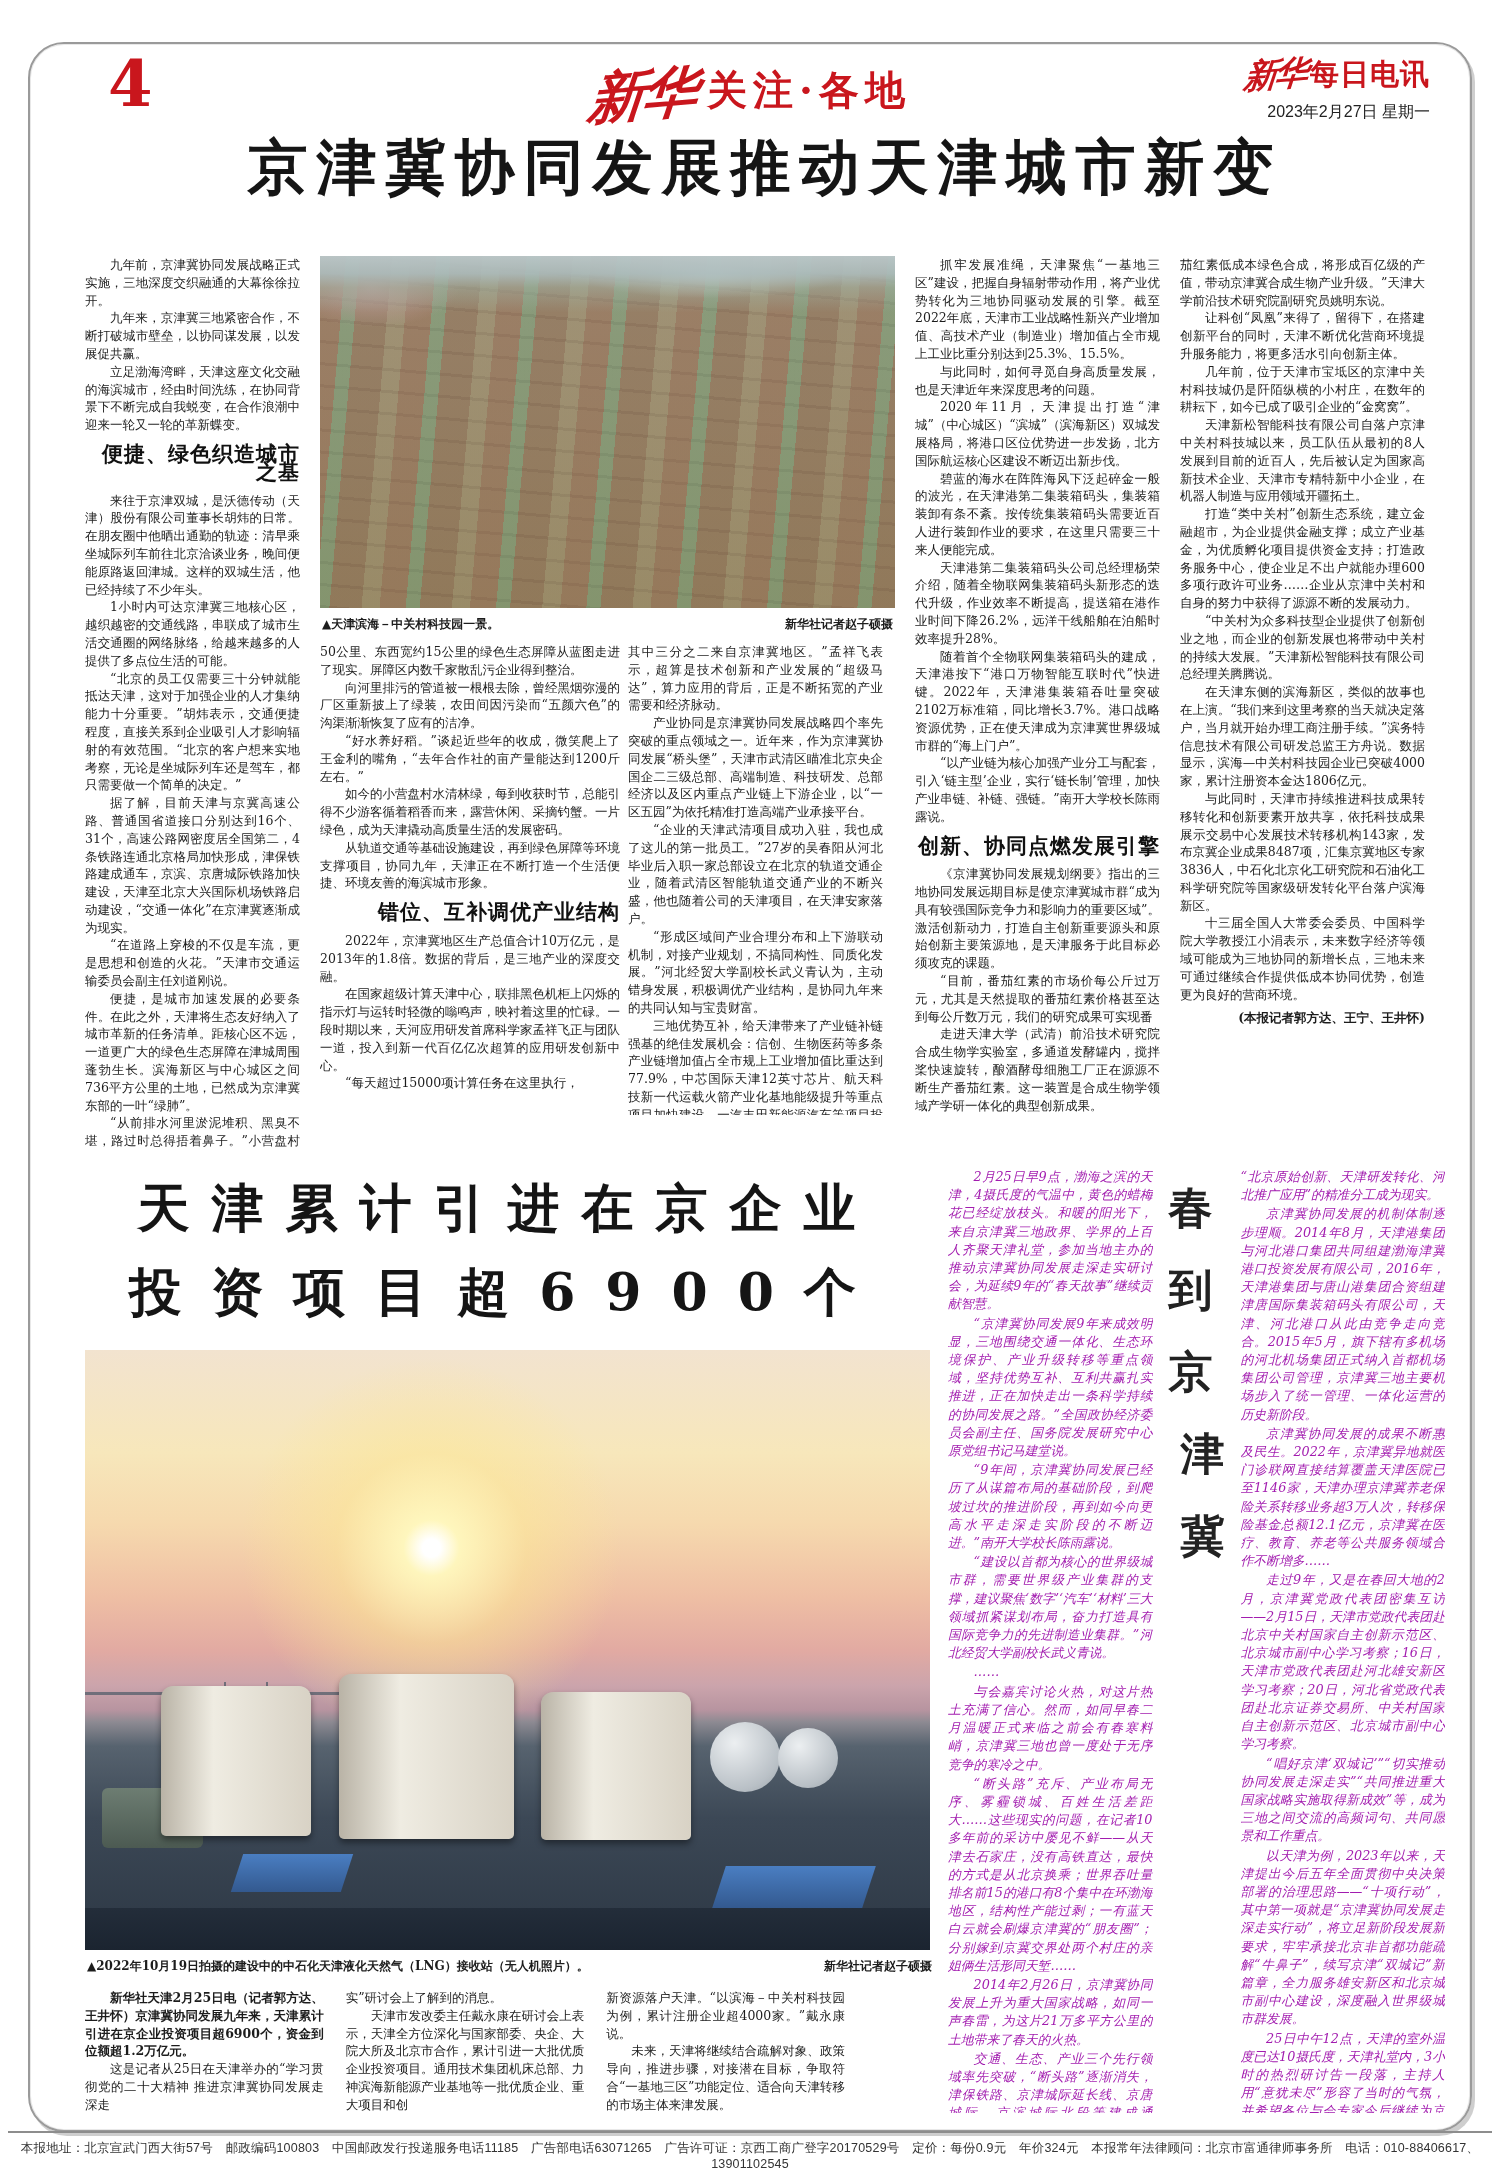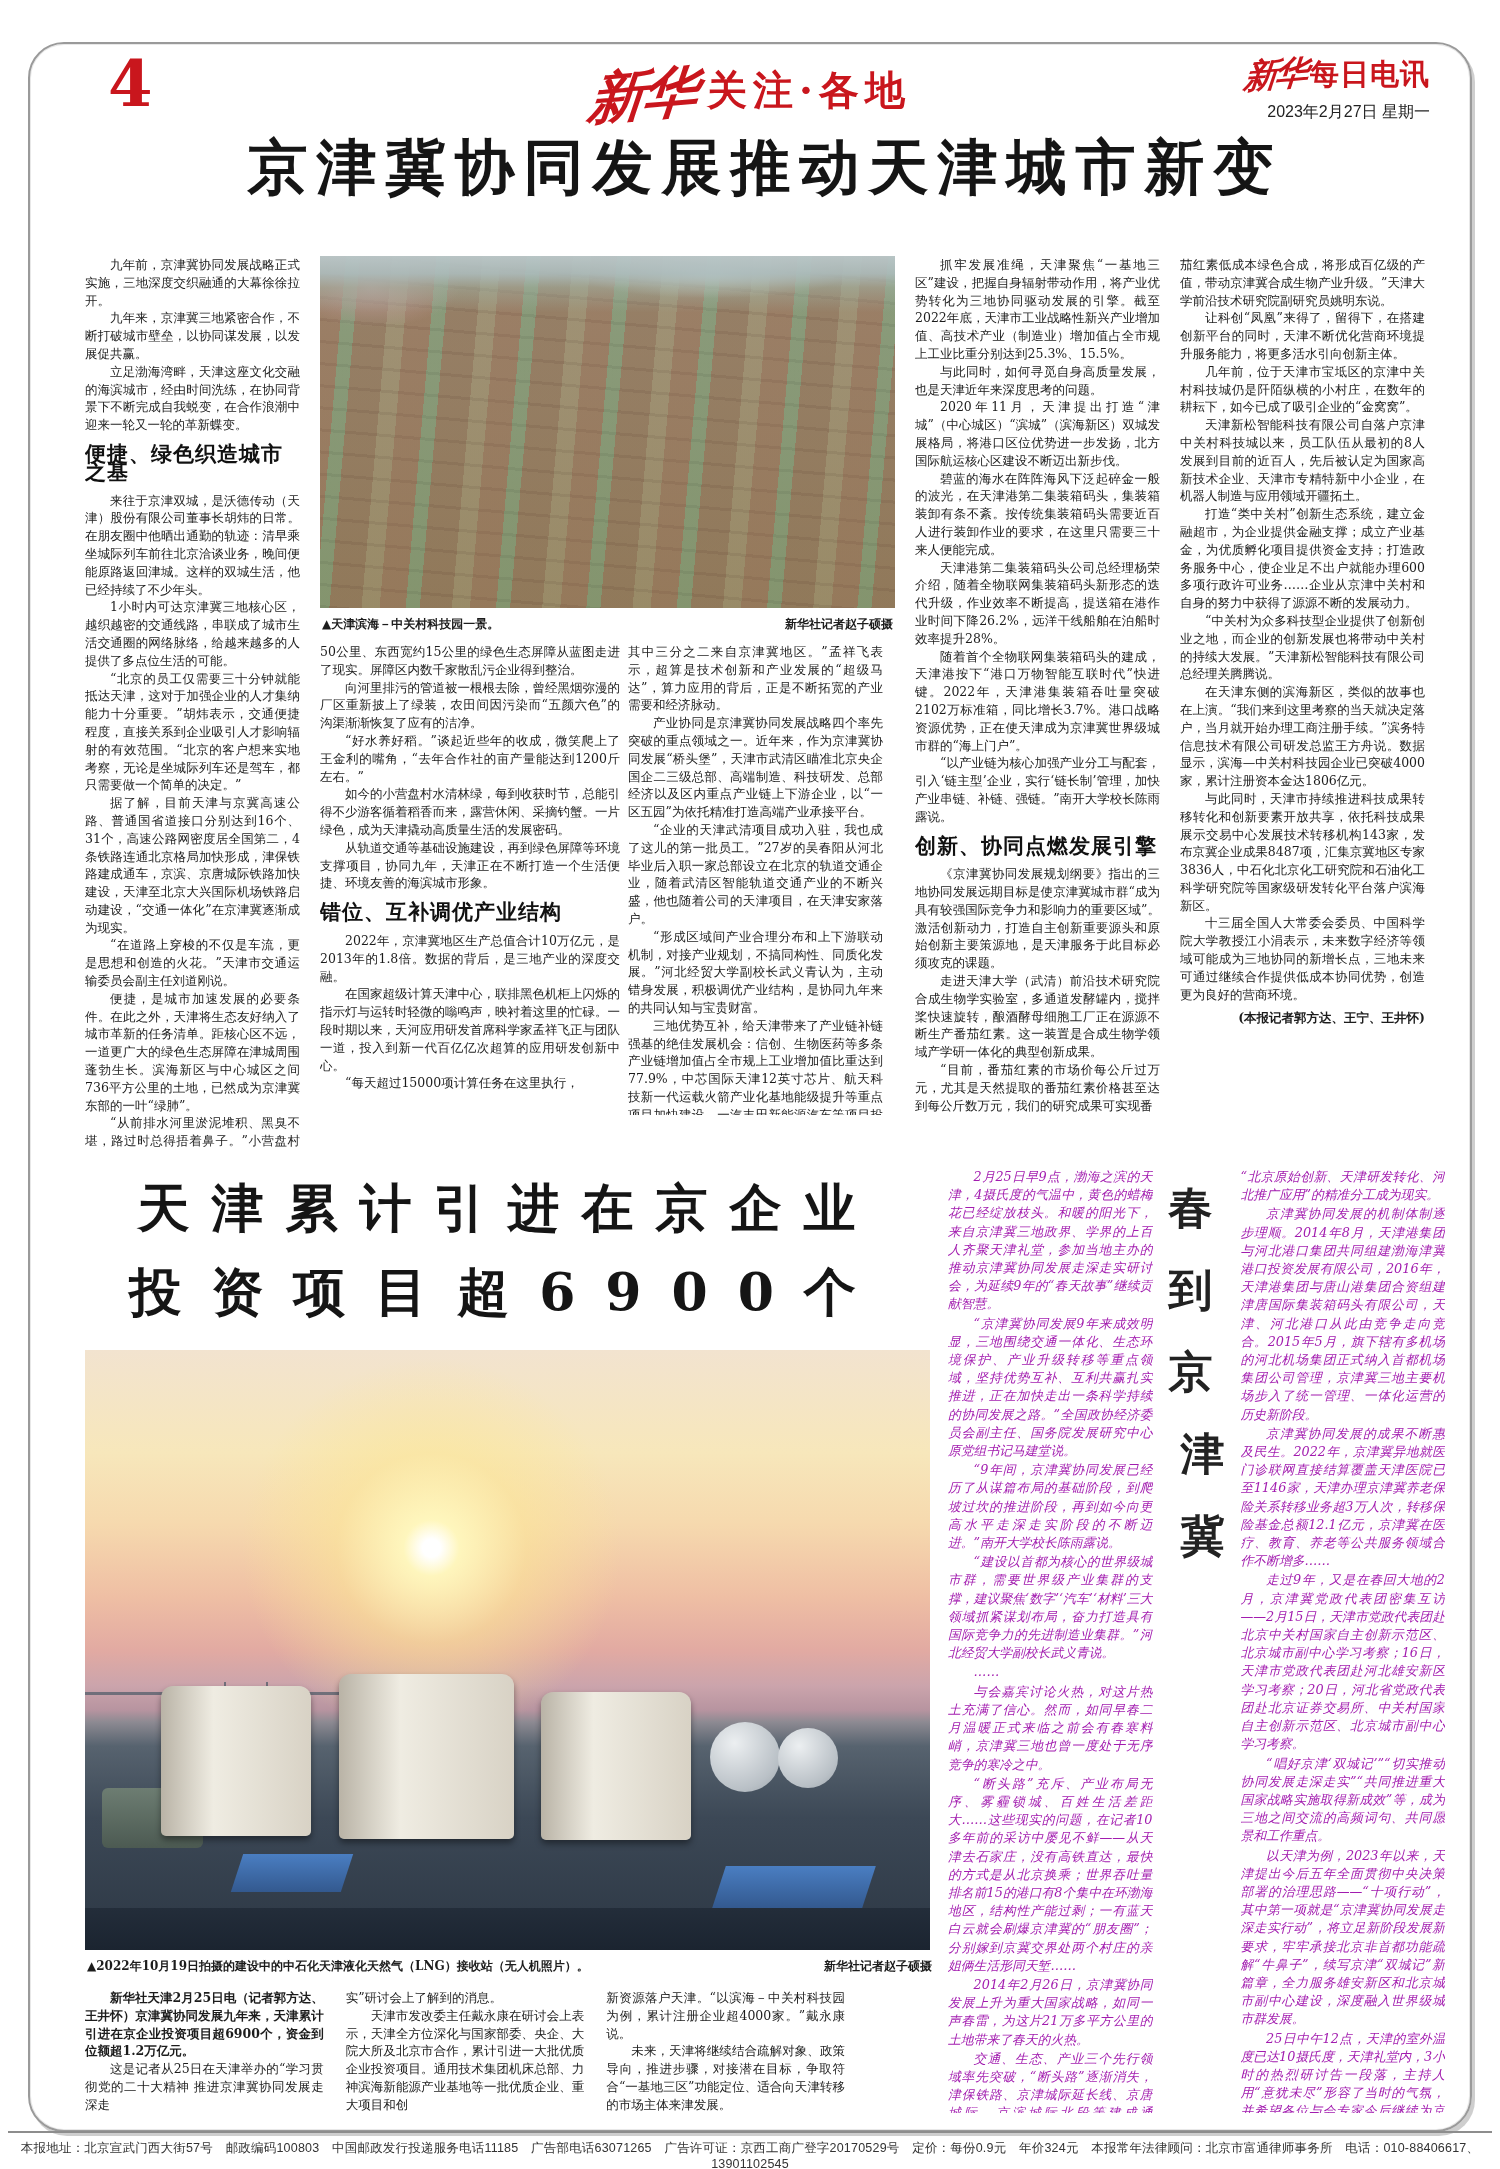--- a/index.html
+++ b/index.html
@@ -27,21 +27,21 @@
   .main-headline{position:absolute;left:85px;top:128px;width:1360px;text-align:center;
                  font-size:60px;font-weight:bold;letter-spacing:9px;color:#151515;white-space:nowrap;}
   .top-body{position:absolute;left:85px;top:256px;width:1360px;height:892px;display:flex;gap:20px;}
   .tcol{overflow:hidden;font-size:12.5px;line-height:17.8px;text-align:justify;}
   .col1{width:215px;}
   .photoblock{width:575px;}
   .colC{width:245px;}
   .colD{width:245px;}
   .para{margin:0;text-indent:2em;}
   .para.cont{text-indent:0;}
-  .subhead{margin:12px 0 10px 0;text-align:left;font-size:21px;font-weight:bold;
+  .subhead{margin:12px 0 10px 0;text-align:right;font-size:21px;font-weight:bold;
            letter-spacing:1px;color:#111;font-family:"DejaVu Sans","Liberation Sans",sans-serif;}
   
   .photo1{width:575px;height:352px;background-color:#93a283;
     background-image:
       linear-gradient(180deg, rgba(186,199,201,.95) 0%, rgba(172,188,188,.9) 5%, rgba(160,175,160,.55) 9%, rgba(140,160,130,0) 16%),
       radial-gradient(ellipse 34% 10% at 68% 5%, rgba(206,215,217,.95), transparent 70%),
       radial-gradient(ellipse 22% 16% at 9% 9%, rgba(190,158,156,.85), transparent 70%),
       repeating-linear-gradient(95deg, rgba(158,94,72,.55) 0 26px, rgba(125,143,106,.5) 26px 40px, rgba(150,88,66,.5) 40px 72px, rgba(170,120,90,.45) 72px 90px),
       repeating-linear-gradient(5deg, rgba(0,0,0,.10) 0 3px, rgba(0,0,0,0) 3px 22px),
       linear-gradient(180deg,#98a88e,#8b9a72);}
@@ -164,22 +164,22 @@
   <div class="tcol colC">
     <p class="para">抓牢发展准绳，天津聚焦“一基地三区”建设，把握自身辐射带动作用，将产业优势转化为三地协同驱动发展的引擎。截至2022年底，天津市工业战略性新兴产业增加值、高技术产业（制造业）增加值占全市规上工业比重分别达到25.3%、15.5%。</p>
     <p class="para">与此同时，如何寻觅自身高质量发展，也是天津近年来深度思考的问题。</p>
     <p class="para">2020年11月，天津提出打造“津城”（中心城区）“滨城”（滨海新区）双城发展格局，将港口区位优势进一步发扬，北方国际航运核心区建设不断迈出新步伐。</p>
     <p class="para">碧蓝的海水在阵阵海风下泛起碎金一般的波光，在天津港第二集装箱码头，集装箱装卸有条不紊。按传统集装箱码头需要近百人进行装卸作业的要求，在这里只需要三十来人便能完成。</p>
     <p class="para">天津港第二集装箱码头公司总经理杨荣介绍，随着全物联网集装箱码头新形态的迭代升级，作业效率不断提高，提送箱在港作业时间下降26.2%，远洋干线船舶在泊船时效率提升28%。</p>
     <p class="para">随着首个全物联网集装箱码头的建成，天津港按下“港口万物智能互联时代”快进键。2022年，天津港集装箱吞吐量突破2102万标准箱，同比增长3.7%。港口战略资源优势，正在使天津成为京津冀世界级城市群的“海上门户”。</p>
     <p class="para">“以产业链为核心加强产业分工与配套，引入‘链主型’企业，实行‘链长制’管理，加快产业串链、补链、强链。”南开大学校长陈雨露说。</p>
     <h3 class="subhead">创新、协同点燃发展引擎</h3>
     <p class="para">《京津冀协同发展规划纲要》指出的三地协同发展远期目标是使京津冀城市群“成为具有较强国际竞争力和影响力的重要区域”。激活创新动力，打造自主创新重要源头和原始创新主要策源地，是天津服务于此目标必须攻克的课题。</p>
+    <p class="para">“目前，番茄红素的市场价每公斤过万元，尤其是天然提取的番茄红素价格甚至达到每公斤数万元，我们的研究成果可实现番</p>
     <p class="para">走进天津大学（武清）前沿技术研究院合成生物学实验室，多通道发酵罐内，搅拌桨快速旋转，酿酒酵母细胞工厂正在源源不断生产番茄红素。这一装置是合成生物学领域产学研一体化的典型创新成果。</p>
-    <p class="para">“目前，番茄红素的市场价每公斤过万元，尤其是天然提取的番茄红素价格甚至达到每公斤数万元，我们的研究成果可实现番</p>
   </div>
 
   <div class="tcol colD">
     <p class="para cont">茄红素低成本绿色合成，将形成百亿级的产值，带动京津冀合成生物产业升级。”天津大学前沿技术研究院副研究员姚明东说。</p>
     <p class="para">让科创“凤凰”来得了，留得下，在搭建创新平台的同时，天津不断优化营商环境提升服务能力，将更多活水引向创新主体。</p>
     <p class="para">几年前，位于天津市宝坻区的京津中关村科技城仍是阡陌纵横的小村庄，在数年的耕耘下，如今已成了吸引企业的“金窝窝”。</p>
     <p class="para">天津新松智能科技有限公司自落户京津中关村科技城以来，员工队伍从最初的8人发展到目前的近百人，先后被认定为国家高新技术企业、天津市专精特新中小企业，在机器人制造与应用领域开疆拓土。</p>
     <p class="para">打造“类中关村”创新生态系统，建立金融超市，为企业提供金融支撑；成立产业基金，为优质孵化项目提供资金支持；打造政务服务中心，使企业足不出户就能办理600多项行政许可业务……企业从京津中关村和自身的努力中获得了源源不断的发展动力。</p>
     <p class="para">“中关村为众多科技型企业提供了创新创业之地，而企业的创新发展也将带动中关村的持续大发展。”天津新松智能科技有限公司总经理关腾腾说。</p>
     <p class="para">在天津东侧的滨海新区，类似的故事也在上演。“我们来到这里考察的当天就决定落户，当月就开始办理工商注册手续。”滨务特信息技术有限公司研发总监王方舟说。数据显示，滨海—中关村科技园企业已突破4000家，累计注册资本金达1806亿元。</p>

